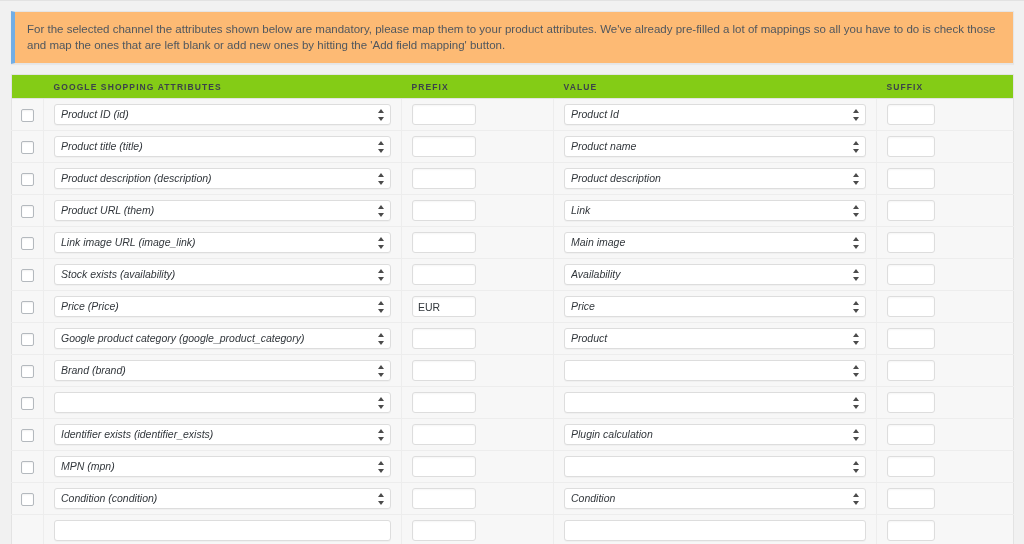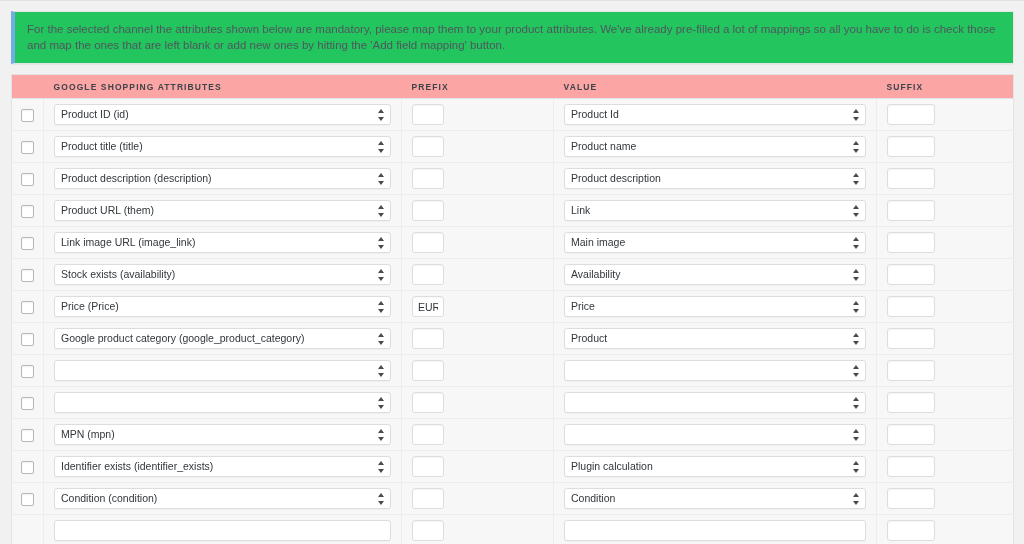--- a/index.html
+++ b/index.html
@@ -29,21 +29,21 @@
   }
   .title-rule {
     height: 1px;
     background: #e2e2e2;
     margin: 0;
   }
 
   
   .notice-wrap { padding: 10px 10px 0 11px; }
   .notice {
-    background: #22c55e;
+    background: #fdba74;
     border: 1px solid #e5e5e5;
     border-left: 4px solid #72aee6;
     box-shadow: 0 1px 1px rgba(0,0,0,.04);
     padding: 9px 12px 10px 12px;
   }
   .notice p {
     margin: 0;
     font-size: 11.5px;
     line-height: 16px;
     color: #50575e;
@@ -52,21 +52,21 @@
   
   .table-wrap { padding: 10px 11px 0 11px; }
   table.fm {
     width: 100%;
     border-collapse: collapse;
     background: #f7f7f7;
     border: 1px solid #e3e3e3;
     table-layout: fixed;
   }
   table.fm thead th {
-    background: #fca5a5;
+    background: #84cc16;
     text-align: left;
     font-size: 8.5px;
     font-weight: bold;
     letter-spacing: 1.1px;
     color: #3c434a;
     text-transform: uppercase;
     padding: 7px 0 6px 10px;
     border-bottom: 1px solid #e3e3e3;
     height: 21px;
     vertical-align: middle;
@@ -119,40 +119,41 @@
   }
   .sel .txt {
     position: absolute;
     left: 6px; right: 20px; top: 0;
     line-height: 19px;
     font-size: 10.5px;
     color: #32373c;
     white-space: nowrap;
     overflow: hidden;
     text-overflow: ellipsis;
+    font-style: italic;
   }
   .sel .stepper {
     position: absolute;
     right: 5px; top: 50%;
     transform: translateY(-50%);
     width: 7px; height: 12px;
   }
   .sel .stepper i {
     position: absolute;
     left: 0;
     width: 0; height: 0;
     border-left: 3.5px solid transparent;
     border-right: 3.5px solid transparent;
   }
   .sel .stepper i.up   { top: 0;    border-bottom: 4px solid #4b4b4b; }
   .sel .stepper i.down { bottom: 0; border-top: 4px solid #4b4b4b; }
 
   
   .txtin {
-    width: 32px;
+    width: 64px;
     height: 21px;
     background: #fff;
     border: 1px solid #ddd;
     border-radius: 3px;
     box-shadow: inset 0 1px 2px rgba(0,0,0,.04);
     font-size: 10.5px;
     color: #32373c;
     padding: 0 5px;
     line-height: 19px;
     font-family: "Liberation Sans", sans-serif;
@@ -488,20 +489,21 @@
               </div>
             </td>
           </tr>
           <tr>
             <td>
               <div class="cell-pad-cb"><span class="cbx"></span></div>
             </td>
             <td>
               <div class="cell-pad">
                 <div class="sel">
+                  <span class="txt">Brand (brand)</span>
                   <span class="stepper">
                     <i class="up"></i>
                     <i class="down"></i>
                   </span>
                 </div>
               </div>
             </td>
             <td>
               <div class="cell-pad">
                 <input class="txtin" type="text" value="" style="">
@@ -560,74 +562,74 @@
               </div>
             </td>
           </tr>
           <tr>
             <td>
               <div class="cell-pad-cb"><span class="cbx"></span></div>
             </td>
             <td>
               <div class="cell-pad">
                 <div class="sel">
+                  <span class="txt">Identifier exists (identifier_exists)</span>
+                  <span class="stepper">
+                    <i class="up"></i>
+                    <i class="down"></i>
+                  </span>
+                </div>
+              </div>
+            </td>
+            <td>
+              <div class="cell-pad">
+                <input class="txtin" type="text" value="" style="">
+              </div>
+            </td>
+            <td>
+              <div class="cell-pad">
+                <div class="sel">
+                  <span class="txt">Plugin calculation</span>
+                  <span class="stepper">
+                    <i class="up"></i>
+                    <i class="down"></i>
+                  </span>
+                </div>
+              </div>
+            </td>
+            <td class="last">
+              <div class="cell-pad">
+                <input class="txtin suffix" type="text" value="" style="">
+              </div>
+            </td>
+          </tr>
+          <tr>
+            <td>
+              <div class="cell-pad-cb"><span class="cbx"></span></div>
+            </td>
+            <td>
+              <div class="cell-pad">
+                <div class="sel">
                   <span class="txt">MPN (mpn)</span>
                   <span class="stepper">
                     <i class="up"></i>
                     <i class="down"></i>
                   </span>
                 </div>
               </div>
             </td>
             <td>
               <div class="cell-pad">
                 <input class="txtin" type="text" value="" style="">
               </div>
             </td>
             <td>
               <div class="cell-pad">
                 <div class="sel">
                   <span class="txt"></span>
-                  <span class="stepper">
-                    <i class="up"></i>
-                    <i class="down"></i>
-                  </span>
-                </div>
-              </div>
-            </td>
-            <td class="last">
-              <div class="cell-pad">
-                <input class="txtin suffix" type="text" value="" style="">
-              </div>
-            </td>
-          </tr>
-          <tr>
-            <td>
-              <div class="cell-pad-cb"><span class="cbx"></span></div>
-            </td>
-            <td>
-              <div class="cell-pad">
-                <div class="sel">
-                  <span class="txt">Identifier exists (identifier_exists)</span>
-                  <span class="stepper">
-                    <i class="up"></i>
-                    <i class="down"></i>
-                  </span>
-                </div>
-              </div>
-            </td>
-            <td>
-              <div class="cell-pad">
-                <input class="txtin" type="text" value="" style="">
-              </div>
-            </td>
-            <td>
-              <div class="cell-pad">
-                <div class="sel">
-                  <span class="txt">Plugin calculation</span>
                   <span class="stepper">
                     <i class="up"></i>
                     <i class="down"></i>
                   </span>
                 </div>
               </div>
             </td>
             <td class="last">
               <div class="cell-pad">
                 <input class="txtin suffix" type="text" value="" style="">

